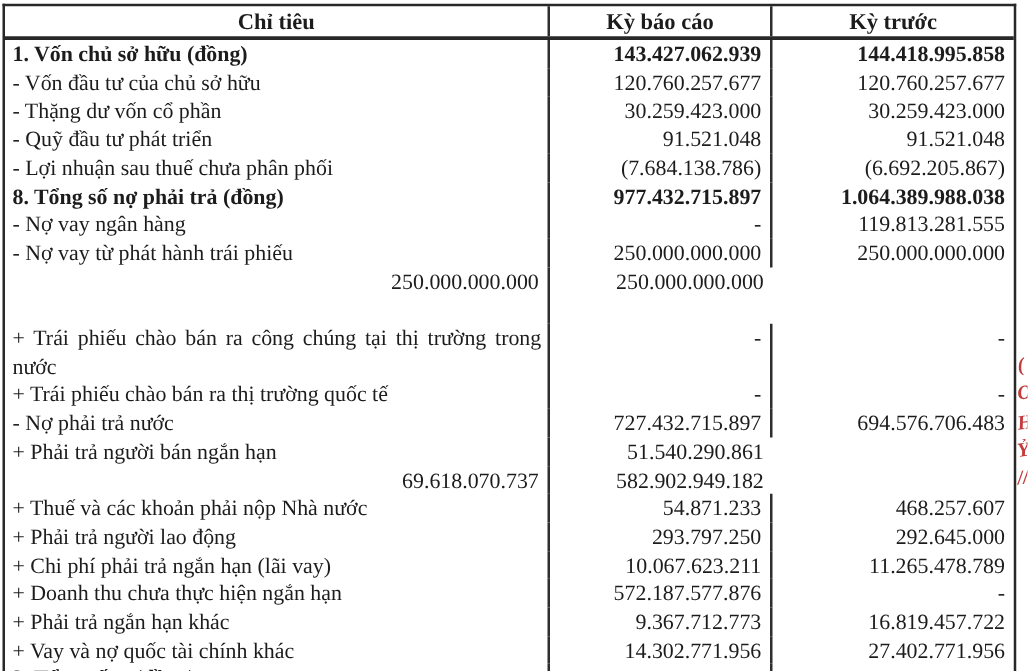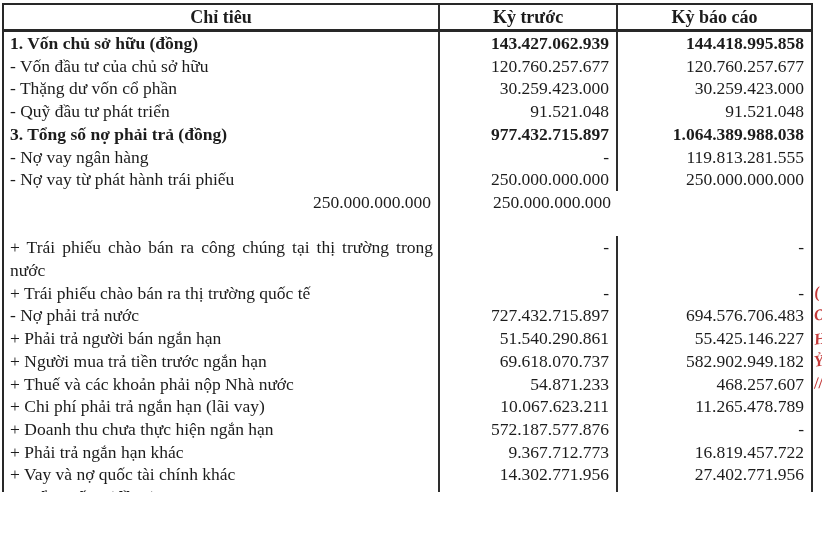--- a/index.html
+++ b/index.html
@@ -65,22 +65,22 @@
 </style>
 </head>
 <body>
 
 <div class="scan-page">
 
   <div class="scan-table">
 
     <div class="trow thead">
       <div class="cell">Chỉ tiêu</div>
+      <div class="cell">Kỳ báo cáo</div>
       <div class="cell">Kỳ trước</div>
-      <div class="cell">Kỳ báo cáo</div>
     </div>
 
     <div class="tbody">
   <div class="trow bold">
     <div class="cell c-label">1. Vốn chủ sở hữu (đồng)</div>
     <div class="cell c-num">143.427.062.939</div>
     <div class="cell c-num">144.418.995.858</div>
   </div>
 
   <div class="trow">
@@ -94,23 +94,28 @@
     <div class="cell c-num">30.259.423.000</div>
     <div class="cell c-num">30.259.423.000</div>
   </div>
 
   <div class="trow">
     <div class="cell c-label">- Quỹ đầu tư phát triển</div>
     <div class="cell c-num">91.521.048</div>
     <div class="cell c-num">91.521.048</div>
   </div>
 
+  <div class="trow">
+    <div class="cell c-label">- Lợi nhuận sau thuế chưa phân phối</div>
+    <div class="cell c-num">(7.684.138.786)</div>
+    <div class="cell c-num">(6.692.205.867)</div>
+  </div>
 
   <div class="trow bold">
-    <div class="cell c-label">3. Tổng số nợ phải trả (đồng)</div>
+    <div class="cell c-label">8. Tổng số nợ phải trả (đồng)</div>
     <div class="cell c-num">977.432.715.897</div>
     <div class="cell c-num">1.064.389.988.038</div>
   </div>
 
   <div class="trow">
     <div class="cell c-label">- Nợ vay ngân hàng</div>
     <div class="cell c-num">-</div>
     <div class="cell c-num">119.813.281.555</div>
   </div>
 
@@ -139,35 +144,38 @@
 
   <div class="trow">
     <div class="cell c-label">- Nợ phải trả nước</div>
     <div class="cell c-num">727.432.715.897</div>
     <div class="cell c-num">694.576.706.483</div>
   </div>
 
   <div class="trow">
     <div class="cell c-label">+ Phải trả người bán ngắn hạn</div>
     <div class="cell c-num">51.540.290.861</div>
-    <div class="cell c-num">55.425.146.227</div>
-  </div>
-
-  <div class="trow">
-    <div class="cell c-label">+ Người mua trả tiền trước ngắn hạn</div>
+  </div>
+
+  <div class="trow">
     <div class="cell c-num">69.618.070.737</div>
     <div class="cell c-num">582.902.949.182</div>
   </div>
 
   <div class="trow">
     <div class="cell c-label">+ Thuế và các khoản phải nộp Nhà nước</div>
     <div class="cell c-num">54.871.233</div>
     <div class="cell c-num">468.257.607</div>
   </div>
 
+  <div class="trow">
+    <div class="cell c-label">+ Phải trả người lao động</div>
+    <div class="cell c-num">293.797.250</div>
+    <div class="cell c-num">292.645.000</div>
+  </div>
 
   <div class="trow">
     <div class="cell c-label">+ Chi phí phải trả ngắn hạn (lãi vay)</div>
     <div class="cell c-num">10.067.623.211</div>
     <div class="cell c-num">11.265.478.789</div>
   </div>
 
   <div class="trow">
     <div class="cell c-label">+ Doanh thu chưa thực hiện ngắn hạn</div>
     <div class="cell c-num">572.187.577.876</div>

